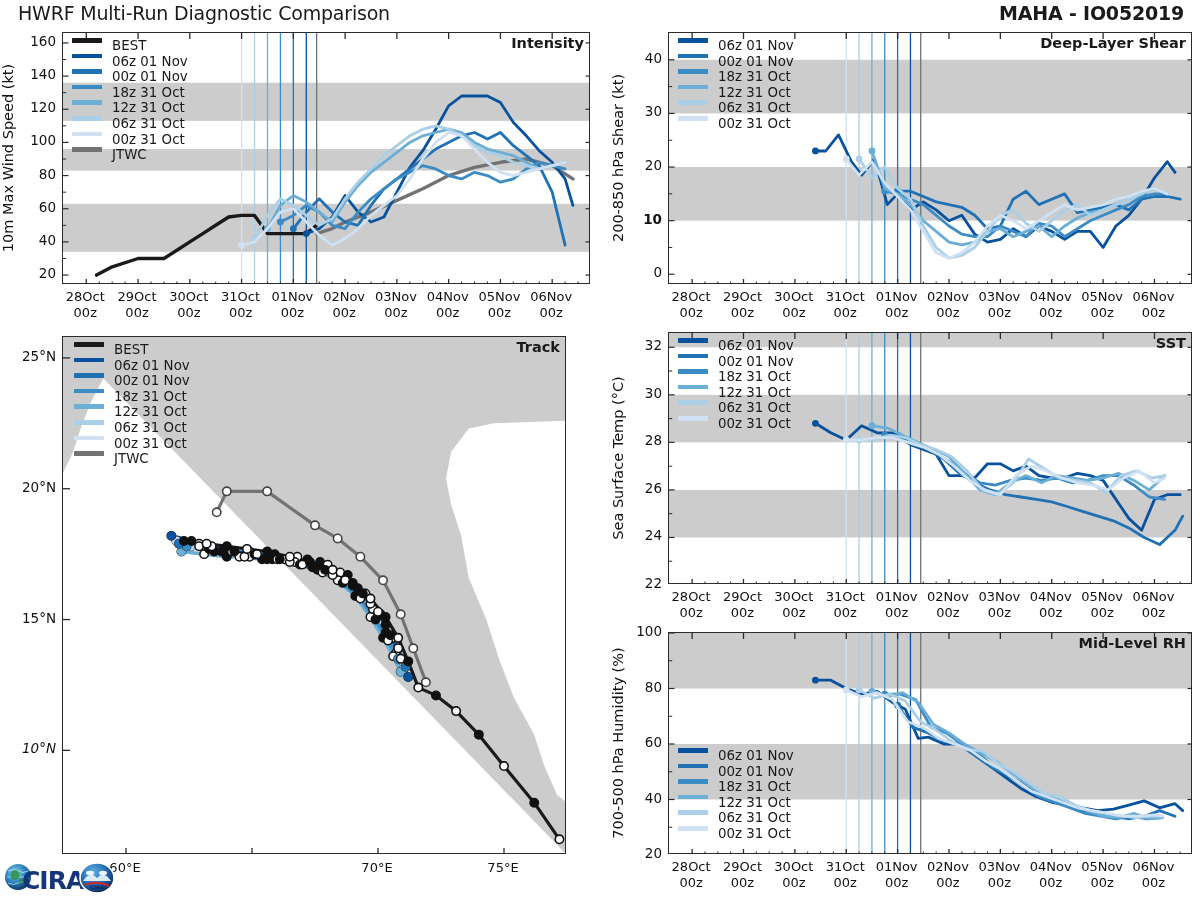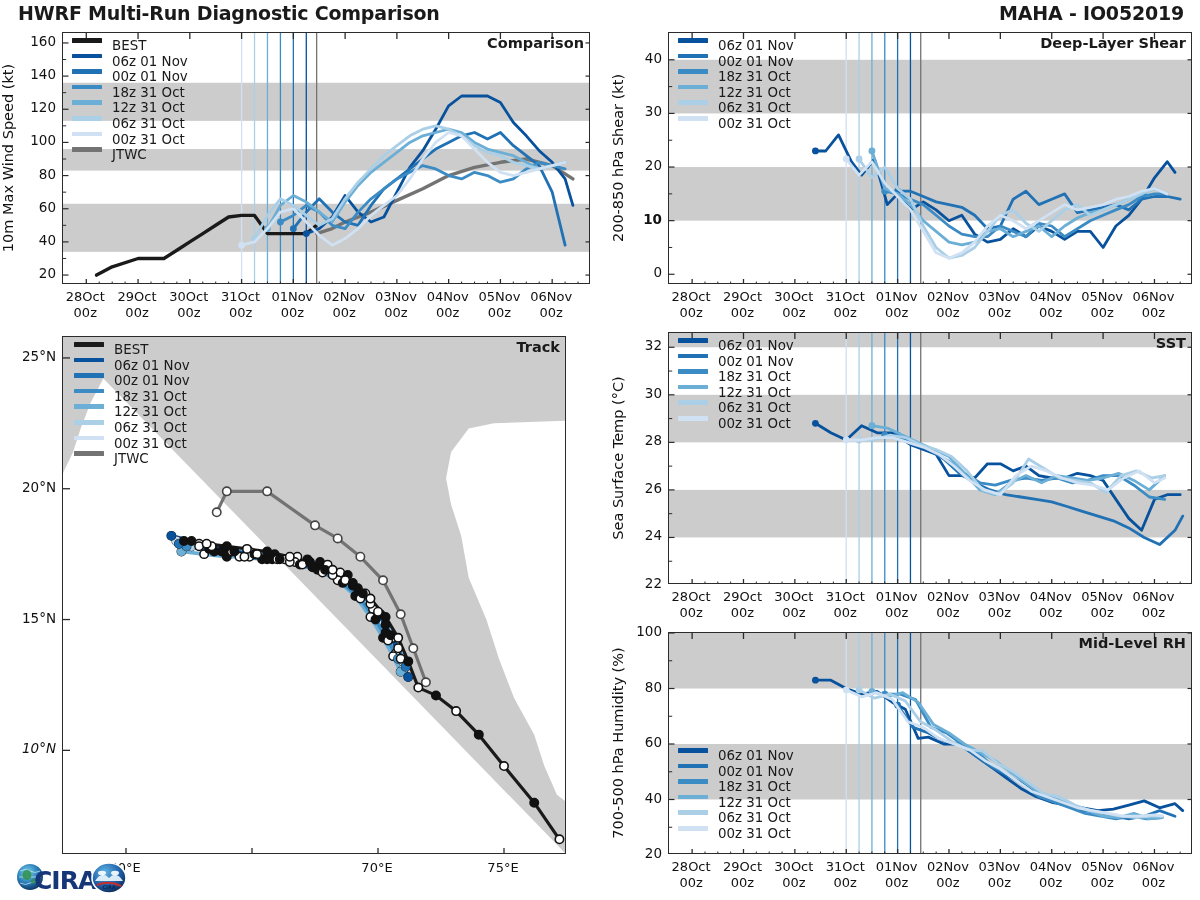--- a/index.html
+++ b/index.html
@@ -1,36 +1,36 @@
 <!DOCTYPE html>
 <html><head>
 <meta charset="utf-8">
 <title>HWRF Multi-Run Diagnostic Comparison</title>
 <style>
   html,body{margin:0;padding:0;background:#ffffff;}
   body{width:1200px;height:900px;font-family:"DejaVu Sans",sans-serif;overflow:hidden;position:relative;}
   .hdr{position:absolute;top:0;left:0;width:1200px;height:28px;}
-  .hdr-l{position:absolute;left:18px;top:2px;font-size:19px;font-weight:bold;color:#1a1a1a;letter-spacing:-0.2px;}
+  .hdr-l{position:absolute;left:18px;top:2px;font-size:19px;font-weight:normal;color:#1a1a1a;letter-spacing:-0.2px;}
   .hdr-r{position:absolute;right:16px;top:2px;font-size:19px;font-weight:bold;color:#1a1a1a;letter-spacing:-0.2px;}
 
   .panel{position:absolute;box-sizing:border-box;}
   .frame{position:absolute;left:0;top:0;width:100%;height:100%;border:1.3px solid #2b2b2b;box-sizing:border-box;background:#fff;overflow:hidden;}
   .plotsvg{position:absolute;left:0;top:0;}
   .ptitle{position:absolute;right:6px;top:3px;font-size:14.5px;font-weight:bold;color:#1a1a1a;z-index:8;}
 
   .ylab{position:absolute;font-size:14.5px;color:#111;transform-origin:50% 50%;white-space:nowrap;}
   .ytick{position:absolute;font-size:13.5px;color:#111;text-align:right;white-space:nowrap;}
   .xtick{position:absolute;font-size:13px;color:#111;text-align:center;white-space:nowrap;line-height:1.22;}
 
   .legend{position:absolute;z-index:9;}
   .lgrow{display:flex;align-items:flex-start;height:15.6px;}
   .lgline{width:30px;height:4.6px;border-radius:0.5px;margin-right:10px;flex:none;}
   .lgtxt{font-size:13.4px;color:#1a1a1a;white-space:nowrap;}
 
-  .logo{position:absolute;left:16px;top:856px;width:118px;height:42px;}
+  .logo{position:absolute;left:4px;top:856px;width:118px;height:42px;}
 </style>
 </head>
 <body>
 
 <div class="hdr">
   <div class="hdr-l">HWRF Multi-Run Diagnostic Comparison</div>
   <div class="hdr-r">MAHA - IO052019</div>
 </div>
 
 <div class="panel" id="p-intensity" style="left:62px;top:32px;width:528px;height:252px;">
@@ -127,21 +127,21 @@
         <polyline points="217.4,189.0 230.4,182.4 243.3,172.4 256.2,179.1 269.2,192.3 282.1,195.6 295.1,179.1 308.0,165.8 320.9,155.8 333.9,145.9 346.8,139.3 359.8,132.6 372.7,135.9 385.6,142.6 398.6,145.9 411.5,139.3 424.5,142.6 437.4,149.2 450.4,145.9 463.3,135.9 476.2,129.3 489.2,132.6 502.1,135.9" fill="none" stroke="#3b8bc4" stroke-width="2.8" stroke-linejoin="round" stroke-linecap="round"></polyline>
         <circle cx="217.41176470588238" cy="189" r="3.4" fill="#3b8bc4"></circle>
         <polyline points="204.5,195.6 217.4,172.4 230.4,162.5 243.3,169.1 256.2,179.1 269.2,189.0 282.1,169.1 295.1,152.5 308.0,139.3 320.9,129.3 333.9,119.4 346.8,109.4 359.8,102.8 372.7,99.5 385.6,96.2 398.6,99.5 411.5,109.4 424.5,116.1 437.4,119.4 450.4,122.7 463.3,129.3 476.2,135.9 489.2,132.6 502.1,129.3" fill="none" stroke="#6baed6" stroke-width="2.8" stroke-linejoin="round" stroke-linecap="round"></polyline>
         <circle cx="204.47058823529414" cy="195.6315789473684" r="3.4" fill="#6baed6"></circle>
         <polyline points="191.5,205.6 204.5,182.4 217.4,165.8 230.4,172.4 243.3,182.4 256.2,192.3 269.2,185.7 282.1,165.8 295.1,149.2 308.0,135.9 320.9,122.7 333.9,112.7 346.8,102.8 359.8,96.2 372.7,92.8 385.6,96.2 398.6,102.8 411.5,112.7 424.5,119.4 437.4,122.7 450.4,129.3 463.3,132.6 476.2,135.9 489.2,132.6 502.1,129.3" fill="none" stroke="#aacfe6" stroke-width="2.8" stroke-linejoin="round" stroke-linecap="round"></polyline>
         <circle cx="191.5294117647059" cy="205.57894736842104" r="3.4" fill="#aacfe6"></circle>
         <polyline points="178.6,212.2 191.5,208.9 204.5,195.6 217.4,179.1 230.4,175.7 243.3,189.0 256.2,202.3 269.2,212.2 282.1,205.6 295.1,195.6 308.0,182.4 320.9,172.4 333.9,162.5 346.8,145.9 359.8,126.0 372.7,109.4 385.6,99.5 398.6,102.8 411.5,116.1 424.5,129.3 437.4,139.3 450.4,142.6 463.3,139.3 476.2,135.9 489.2,132.6 502.1,129.3" fill="none" stroke="#cfe1f2" stroke-width="2.8" stroke-linejoin="round" stroke-linecap="round"></polyline>
         <circle cx="178.58823529411765" cy="212.21052631578948" r="3.4" fill="#cfe1f2"></circle>
       </svg>
   </div>
-  <div class="ptitle">Comparison</div>
+  <div class="ptitle">Intensity</div>
   <div class="legend" id="lg-intensity" style="left:10px;top:6px;">
       <div class="lgrow">
         <div class="lgline" style="background: rgb(26, 26, 26);"></div>
         <div class="lgtxt">BEST</div>
       </div>
       <div class="lgrow">
         <div class="lgline" style="background: rgb(8, 81, 156);"></div>
         <div class="lgtxt">06z 01 Nov</div>
       </div>
       <div class="lgrow">

